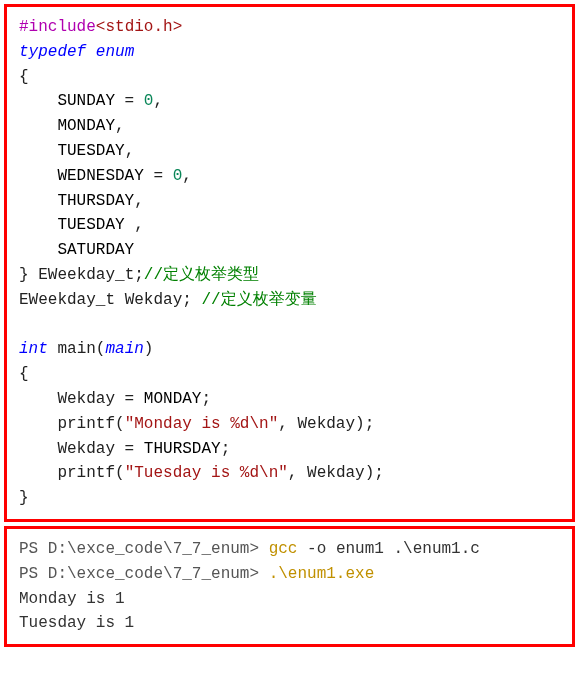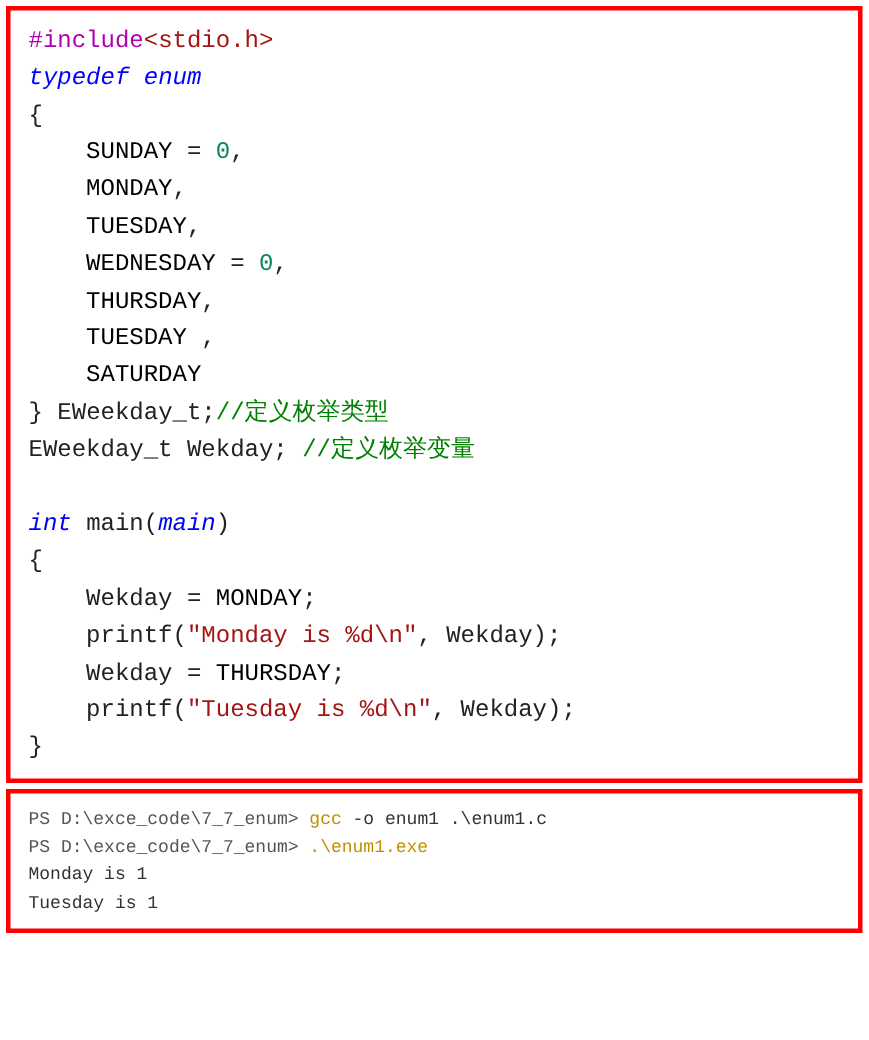--- a/index.html
+++ b/index.html
@@ -15,21 +15,21 @@
   .panel {
     border: 3px solid #ff0000;
     background: #fff;
     padding: 8px 12px;
     box-sizing: border-box;
   }
   .code-panel {
     margin-bottom: 4px;
   }
   .term-panel {
-    font-size: 12px;
+    font-size: 16px;
   }
   pre {
     margin: 0;
     white-space: pre;
     font-family: Consolas, 'Courier New', monospace;
   }
   
   .c-include { color: #b000b0; margin-top: 38px; }     
   .c-header  { color: #a31515; }     
   .c-keyword { color: #0000ff; font-style: italic; }

